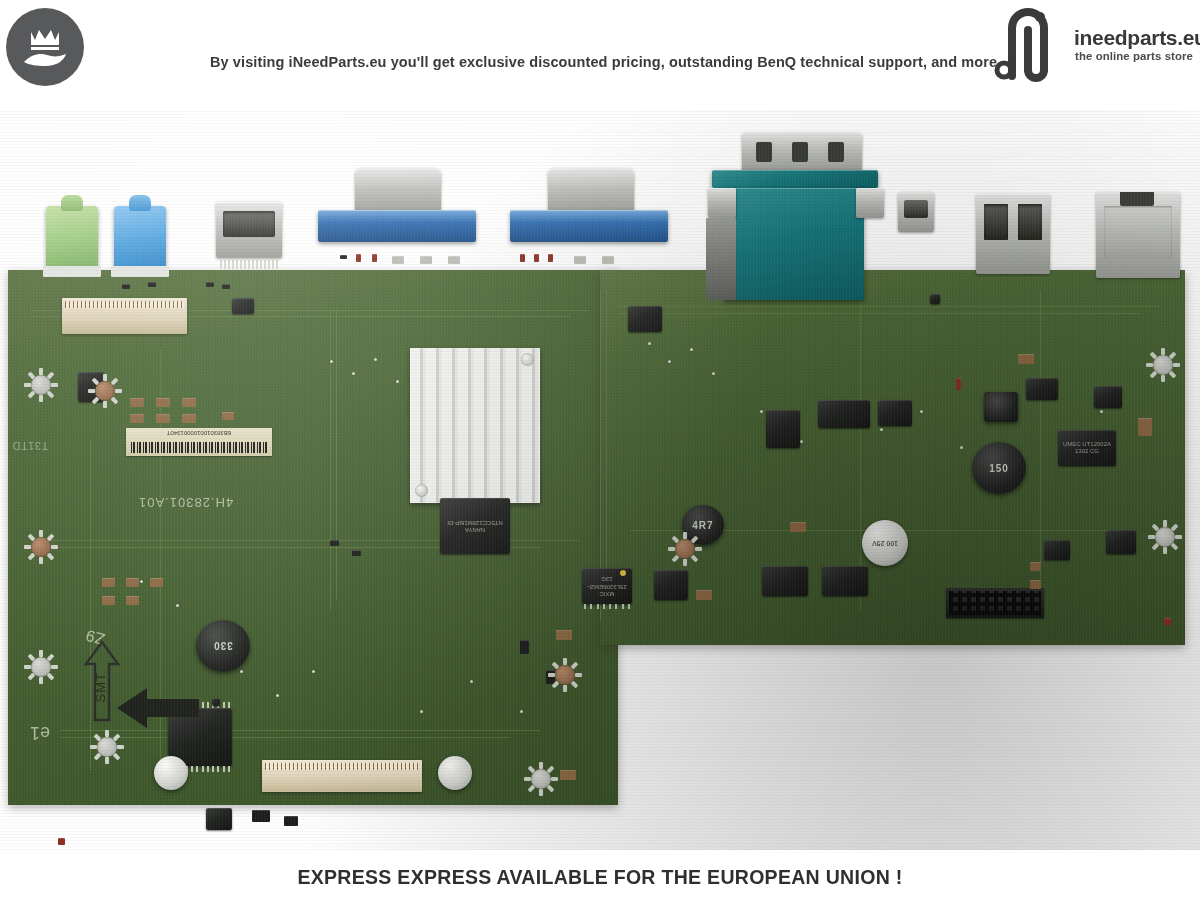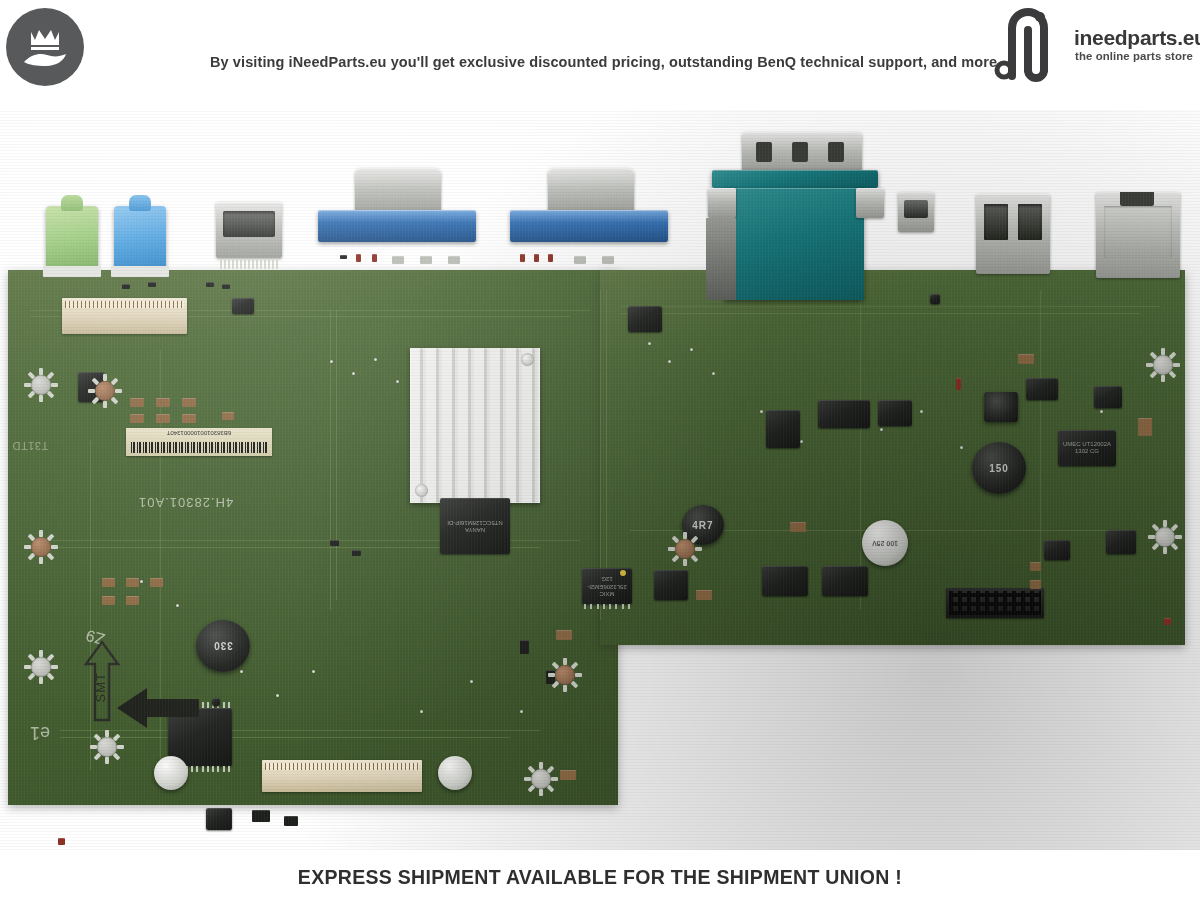--- a/index.html
+++ b/index.html
@@ -600,13 +600,13 @@
   </div>
 
   <div id="barcode">
     <div class="bctext">6B3830100100001340T</div>
     <div class="bars"></div>
   </div>
 
   <div class="grain"></div>
 </div>
 
-<div id="footer-text">EXPRESS SHIPMENT AVAILABLE FOR THE SHIPMENT UNION !</div>
+<div id="footer-text">EXPRESS EXPRESS AVAILABLE FOR THE EUROPEAN UNION !</div>
 
 </body></html>

